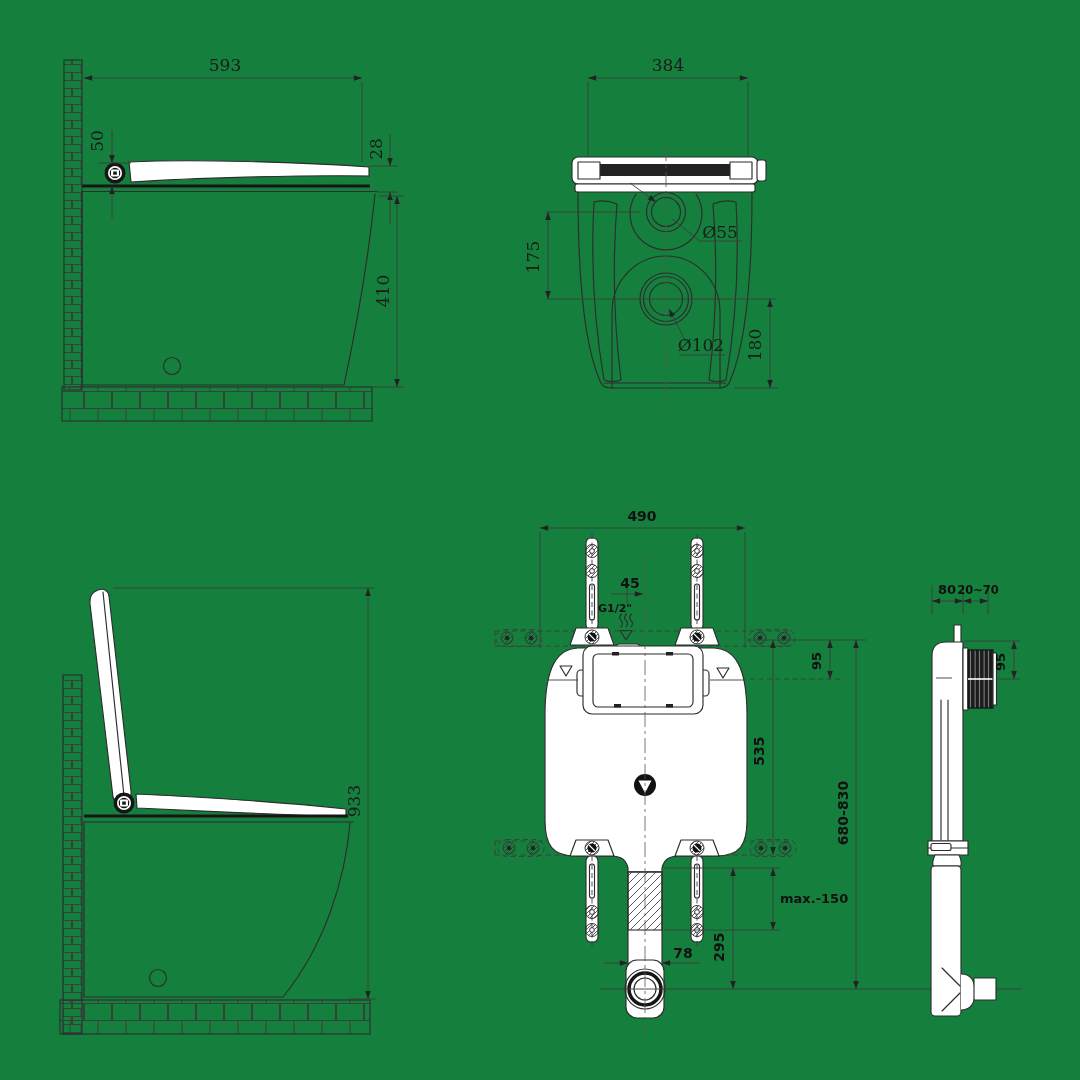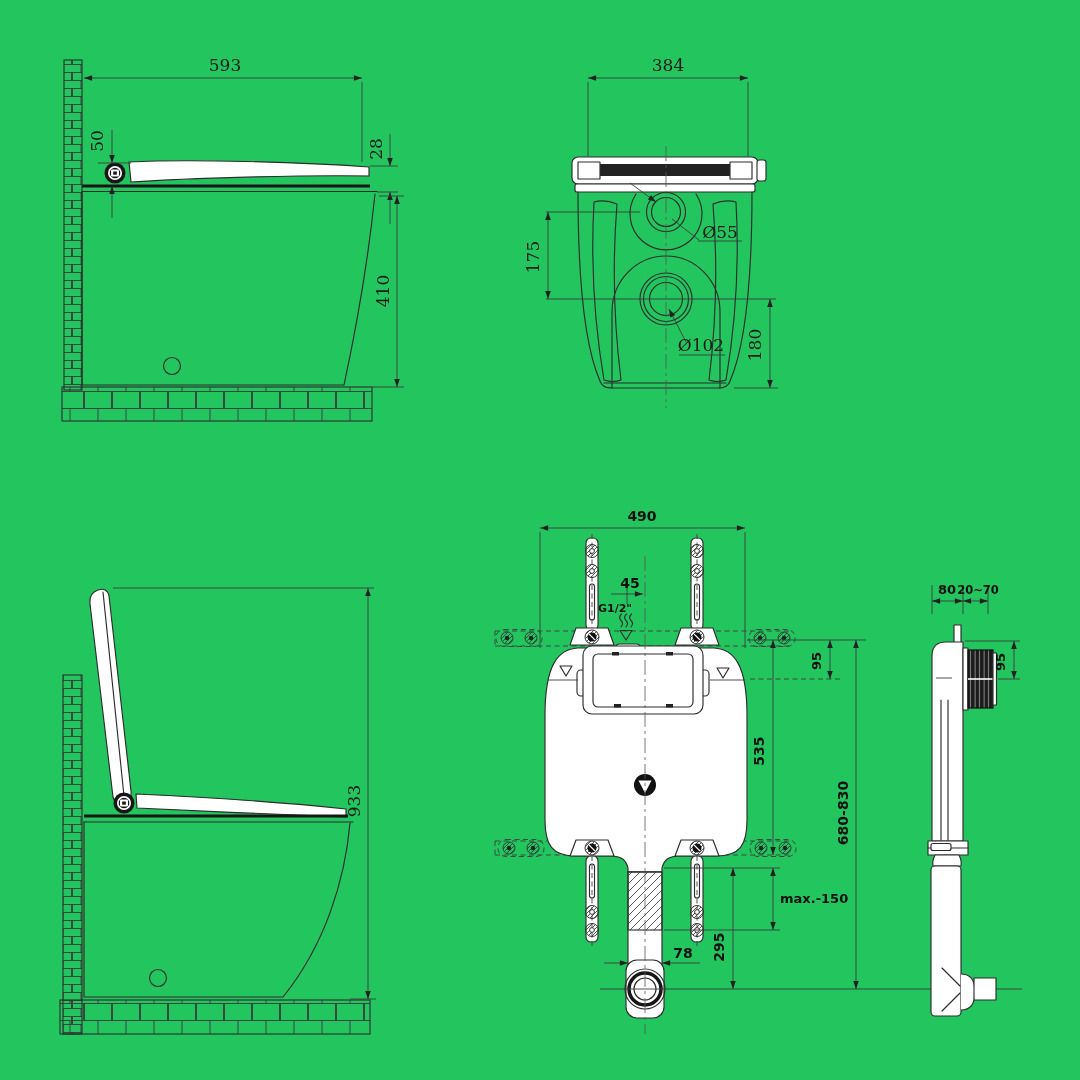--- a/index.html
+++ b/index.html
@@ -1,16 +1,16 @@
 <!DOCTYPE html>
 <html><head>
 <meta charset="utf-8">
 <style>
   html,body{margin:0;padding:0;background:#ffffff;}
-  .stage{width:1080px;height:1080px;background:#22c55e;position:relative;overflow:hidden;}
+  .stage{width:1080px;height:1080px;background:#15803d;position:relative;overflow:hidden;}
   svg{display:block;}
   .ln{fill:none;stroke:#2d2d2d;stroke-width:1.15;stroke-linejoin:round;stroke-linecap:round;}
   .lnw{fill:#fff;stroke:#2d2d2d;stroke-width:1.15;stroke-linejoin:round;}
   .thick{fill:none;stroke:#161616;stroke-width:3;}
   .dim{fill:none;stroke:#3c3c3c;stroke-width:0.9;}
   .dashed{stroke-dasharray:5 3.5;}
   .cl{fill:none;stroke:#555;stroke-width:0.8;stroke-dasharray:15 4 3 4;}
   .ts{font-family:"DejaVu Serif",serif;font-size:17px;fill:#1b1b1b;}
   .tb{font-family:"DejaVu Sans",sans-serif;font-weight:bold;font-size:14px;fill:#111;}
   .tb13{font-size:13px;}

